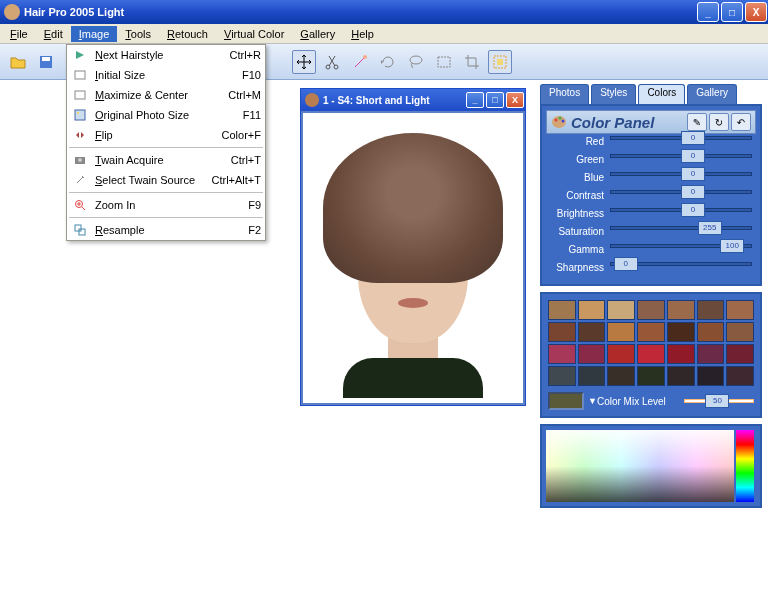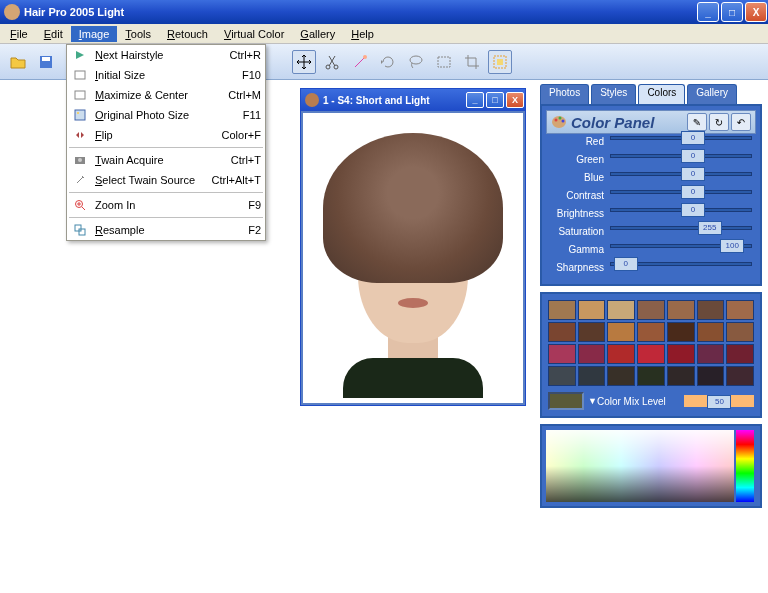--- a/index.html
+++ b/index.html
@@ -67,21 +67,21 @@
 .slider-label { width: 64px; text-align: right; color: #fff; font-size: 10px; padding-right: 6px; }
 .slider-track { flex: 1; height: 4px; background: #2a5aa8; border: 1px solid #1a3a78; position: relative; margin-right: 4px; }
 .slider-thumb { position: absolute; top: -6px; width: 24px; height: 14px; background: #c8daef; border: 1px solid #2a5aa8; font-size: 8px; text-align: center; line-height: 12px; color: #2a4aaa; cursor: pointer; }
 
 .swatch-panel { background: #3d6bc4; border: 2px solid #2a5aa8; padding: 6px; margin-bottom: 6px; }
 .swatch-grid { display: grid; grid-template-columns: repeat(7, 1fr); gap: 2px; }
 .swatch { height: 20px; border: 1px solid #1a3a78; cursor: pointer; }
 .mix-row { display: flex; align-items: center; margin-top: 6px; }
 .mix-preview { width: 36px; height: 18px; border: 2px inset #6a8abf; margin-right: 4px; }
 .mix-label { color: #fff; font-size: 10px; flex: 1; text-align: left; }
-.mix-track { width: 70px; height: 4px; background: #ffffff; border: 6px solid #fdba74; position: relative; }
+.mix-track { width: 70px; height: 4px; background: #ffffff; border: 1px solid #fdba74; position: relative; }
 
 .spectrum-panel { background: #3d6bc4; border: 2px solid #2a5aa8; padding: 4px; }
 .spectrum { width: 188px; height: 72px; background: linear-gradient(to right, #ffffcc, #ccffcc, #ccffff, #ccccff, #ffccff, #ffcccc); display: inline-block; }
 .spectrum-overlay { width: 188px; height: 72px; background: linear-gradient(to bottom, rgba(255,255,255,0.9), rgba(255,255,255,0) 50%, rgba(0,0,0,0.7)); position: absolute; }
 .spectrum-wrap { position: relative; display: flex; }
 .hue-bar { width: 18px; height: 72px; background: linear-gradient(to bottom, #ff00ff, #ff0000, #ffff00, #00ff00, #00ffff, #0000ff); margin-left: 2px; cursor: pointer; }
 </style>
 </head>
 <body>
 

